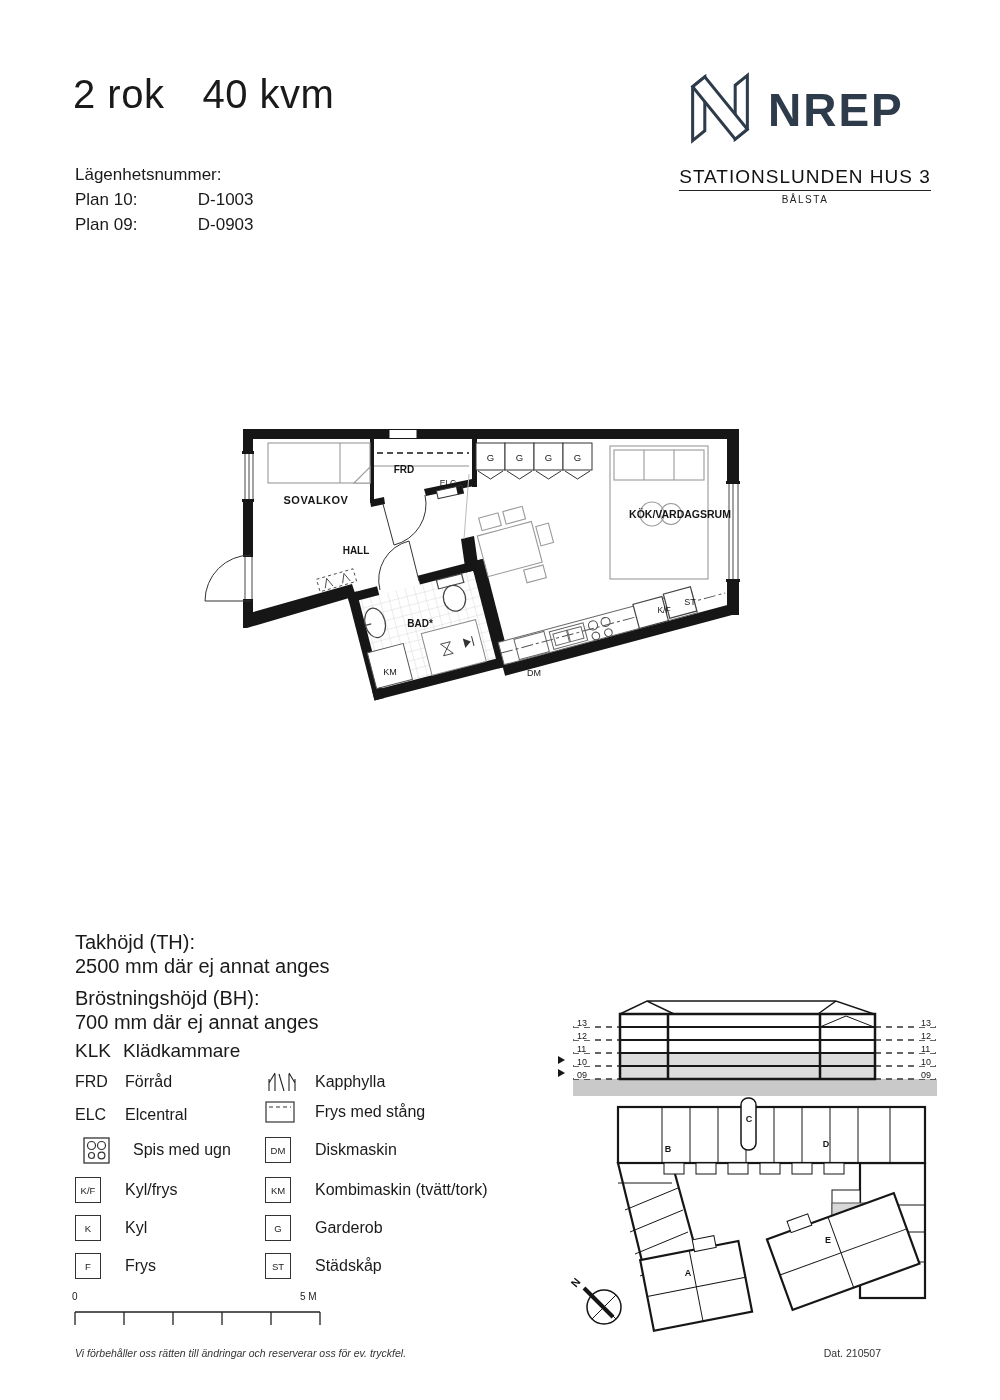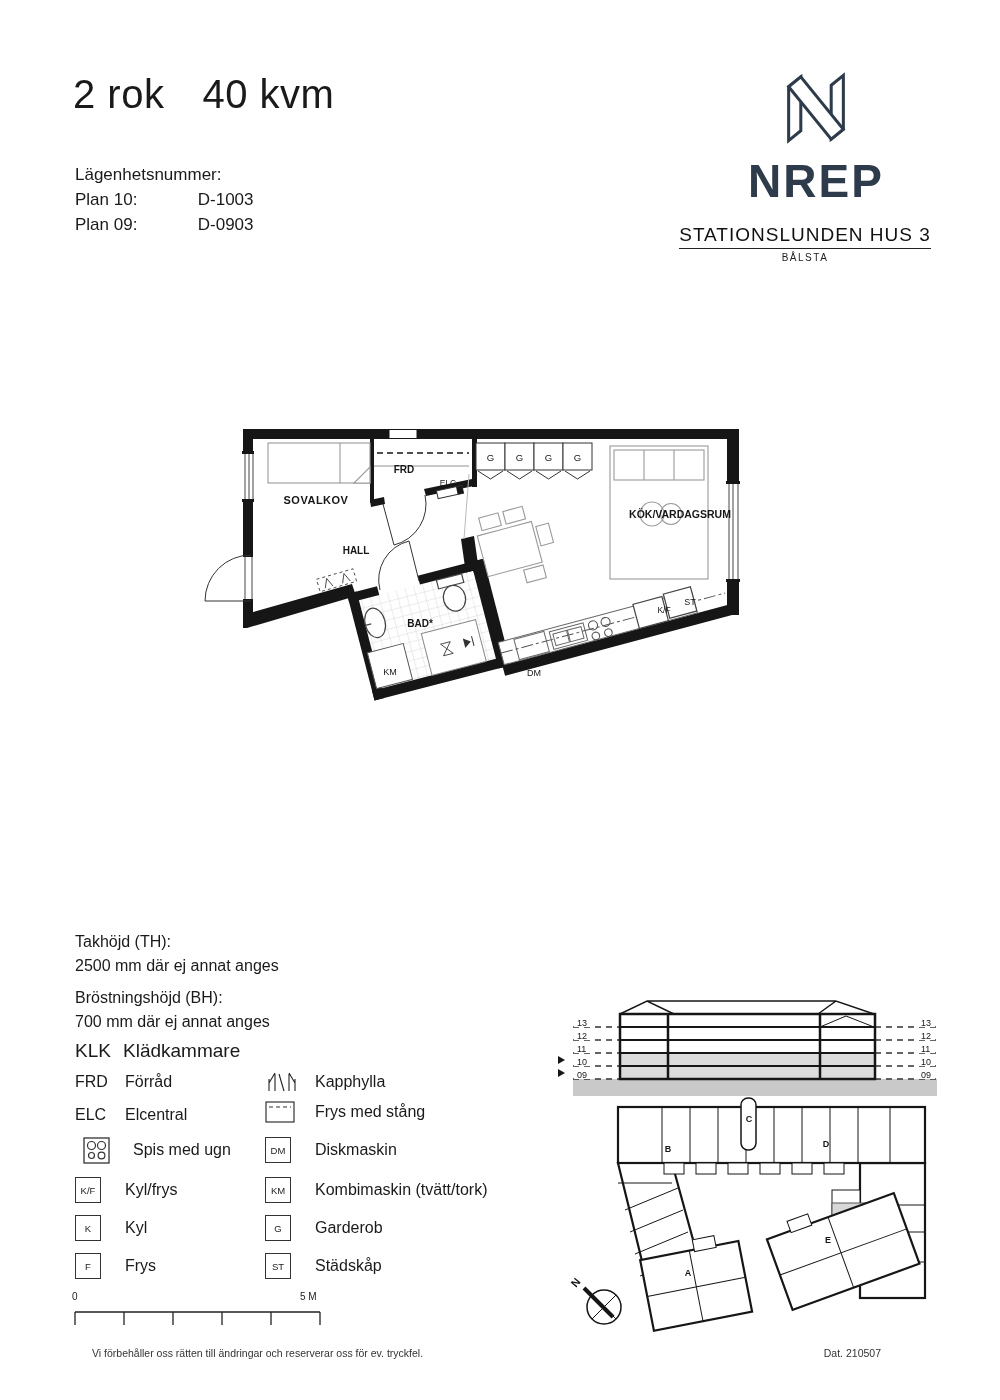--- a/index.html
+++ b/index.html
@@ -5,27 +5,27 @@
   html,body{margin:0;padding:0;background:#fff;}
   #sheet{position:relative;width:956px;height:1400px;background:#fff;overflow:hidden;
          font-family:"Liberation Sans",sans-serif;color:#161616;}
   .abs{position:absolute;}
   
   .title{left:73px;top:72px;font-size:40px;letter-spacing:.5px;color:#1a1a1a;}
   .title .gap{display:inline-block;width:38px;}
   .aptnums{left:75px;top:162px;font-size:17px;line-height:25px;color:#1a1a1a;}
   .aptrow span.l{display:inline-block;width:118px;}
   .brand{left:660px;top:70px;width:290px;text-align:center;}
-  .brandrow{display:flex;align-items:center;justify-content:flex-start;gap:4px;margin-left:22px;flex-direction:column;}
+  .brandrow{display:flex;align-items:center;justify-content:flex-start;gap:10px;margin-left:22px;}
   .wordmark{font-size:46px;font-weight:bold;letter-spacing:2px;color:#2e3b4a;}
   .project{margin-top:16px;font-size:19px;letter-spacing:1px;color:#111;
            border-bottom:1.5px solid #222;display:inline-block;padding-bottom:2px;}
   .city{margin-top:3px;font-size:10px;letter-spacing:1.5px;color:#222;}
   
-  .note{left:75px;font-size:16px;line-height:24px;color:#1a1a1a;}
+  .note{left:75px;font-size:20px;line-height:24px;color:#1a1a1a;}
   .klkrow{left:75px;top:1040px;font-size:19px;color:#1a1a1a;}
   .klkrow .abbr{display:inline-block;width:48px;}
   .lgrow{position:absolute;height:28px;display:flex;align-items:center;font-size:16px;color:#1a1a1a;}
   .lgrow .icon{width:50px;flex:0 0 50px;display:flex;align-items:center;}
   .lbox{width:26px;height:26px;border:1.3px solid #333;display:flex;align-items:center;
         justify-content:center;font-size:9.5px;color:#222;background:#fff;box-sizing:border-box;}
   .abbrcol{display:inline-block;width:50px;}
   
   .foot{font-size:10.5px;color:#333;}
   svg text{font-family:"Liberation Sans",sans-serif;}
@@ -402,16 +402,16 @@
     </g>
 
     <g>
       <circle cx="604" cy="1307" r="17" fill="#fff" stroke="#161616" stroke-width="1.5"></circle>
       <path d="M592,1295 L616,1319 M592,1319 L616,1295" stroke="#161616" stroke-width="1" fill="none"></path>
       <path d="M613,1317 L584,1288" stroke="#161616" stroke-width="4" fill="none"></path>
       <text x="576" y="1288" font-size="11" font-weight="bold" fill="#161616" transform="rotate(-50 576 1288)">N</text>
     </g>
   </svg>
 
-  <div class="abs foot" style="left:92px;top:1347px;">Vi förbehåller oss rätten till ändringar och reserverar oss för ev. tryckfel.</div>
+  <div class="abs foot" style="left:75px;top:1347px;font-style:italic;">Vi förbehåller oss rätten till ändringar och reserverar oss för ev. tryckfel.</div>
   <div class="abs foot" style="right:75px;top:1347px;">Dat. 210507</div>
 
 </div>
 
 </body></html>

